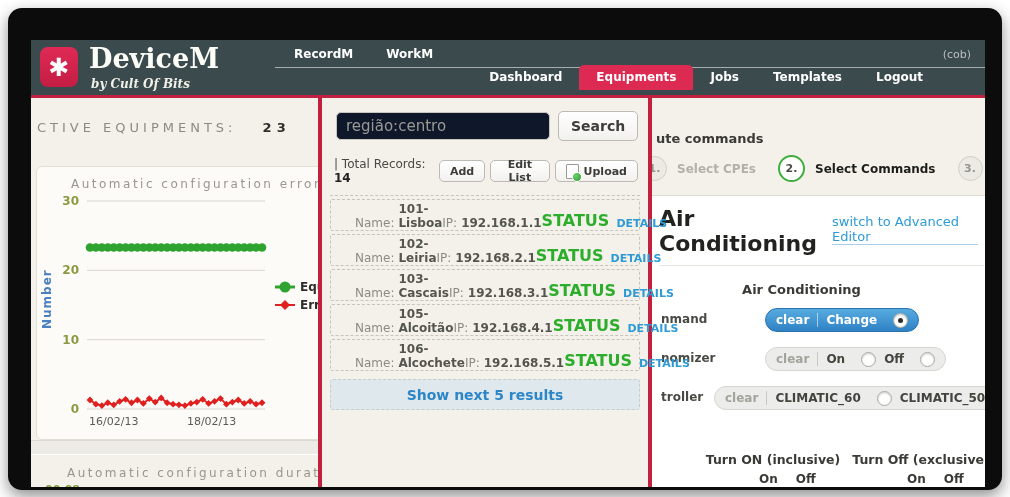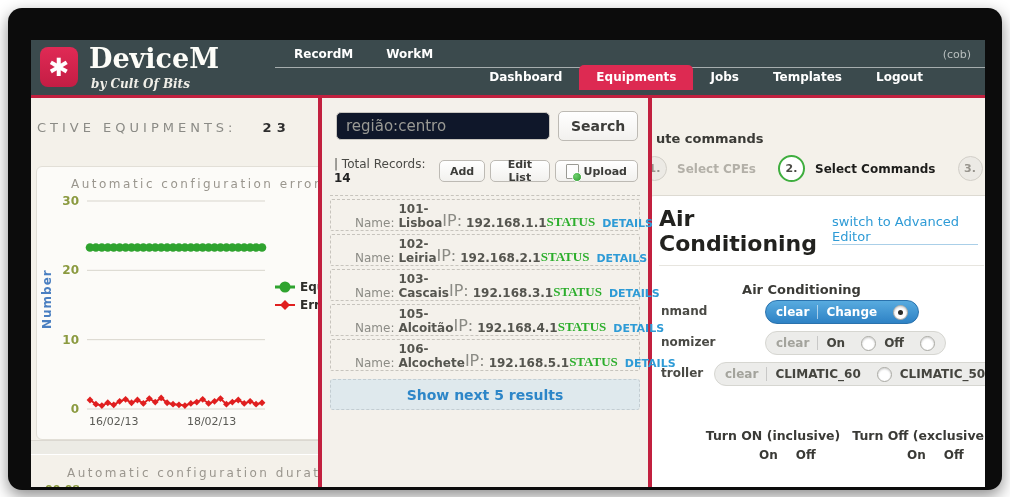--- a/index.html
+++ b/index.html
@@ -56,43 +56,43 @@
   .doc-ico{position:relative;width:11px;height:13px;background:#fdfdfd;border:1px solid #9a9a94;border-radius:1px;display:inline-block;}
   .doc-ico::after{content:"";position:absolute;right:-4px;bottom:-4px;width:8px;height:8px;border-radius:50%;
                   background:radial-gradient(circle at 35% 35%, #6fd06f, #2a9a2a);border:1px solid #fff;}
   .rec-list{margin:10px 8px 0 8px;border-top:1px dashed #c7c4bd;padding-top:3px;}
   .rec-row{display:flex;align-items:flex-end;border:1px dashed #c7c4bd;border-radius:2px;margin-bottom:3px;
            height:30px;padding:0 6px;cursor:pointer;}
   .dot{width:11px;height:11px;border-radius:50%;margin:0 12px 0 6px;
        background:radial-gradient(circle at 35% 30%, #55bd55, #1f8c1f);box-shadow:0 1px 1px rgba(0,0,0,.25);}
   .nlab{font-size:12px;color:#8b8b85;margin-right:4px;}
   .nval{font-size:12px;font-weight:bold;color:#55554f;width:88px;}
-  .ilab{font-size:16px;color:#8b8b85;margin-right:4px;}
+  .ilab{font-size:12px;color:#8b8b85;margin-right:4px;}
   .ival{font-size:12px;font-weight:bold;color:#55554f;width:82px;}
-  .status{font-size:13px;font-weight:bold;color:#2cae2c;margin-left:auto;cursor:pointer;font-family:Liberation Serif, serif;}
+  .status{font-size:16px;font-weight:bold;color:#2cae2c;margin-left:auto;cursor:pointer;}
   .details{font-size:11px;font-weight:bold;color:#2e9bd6;margin-left:7px;cursor:pointer;}
   .show-next{margin:8px 8px 0 8px;height:29px;background:#dfe9ed;border:1px dashed #c3cdd2;border-radius:3px;
              display:flex;align-items:center;justify-content:center;font-size:14px;font-weight:bold;color:#2d86c8;cursor:pointer;}
 
   
   .rightp{position:absolute;left:617px;right:0;top:0;height:100%;z-index:1;}
   .exec-title{position:absolute;left:8px;top:33px;font-size:13px;font-weight:bold;color:#3a3a36;white-space:nowrap;}
   .steps{position:absolute;left:-6px;top:57px;display:flex;align-items:center;white-space:nowrap;}
   .step-c{width:23px;height:23px;border-radius:50%;background:#eceae5;border:1px solid #d2cfc8;color:#97948d;
           font-size:11px;font-weight:bold;display:flex;align-items:center;justify-content:center;flex:none;}
   .step-c.active{background:#fff;border:2px solid #3fae3f;color:#4a4a45;}
   .step-l{font-size:12px;font-weight:bold;color:#b3b0a8;margin:0 22px 0 10px;}
   .step-l.active{color:#1d1d1b;}
   .cmd-card{position:absolute;left:-2px;top:97px;right:-14px;height:340px;background:#fff;
             border:1px solid #dddad2;border-radius:8px;padding:10px 14px 0 12px;box-sizing:border-box;}
   .card-head{display:flex;align-items:baseline;border-bottom:1px solid #e7e5df;padding-bottom:9px;}
   .card-h1{font-size:22px;font-weight:bold;color:#22221f;letter-spacing:0;}
   .adv-link{margin-left:auto;margin-right:6px;font-size:13px;color:#2e9bd6;border-bottom:1px solid #aacfe8;cursor:pointer;}
   .card-sub{text-align:center;font-size:13px;font-weight:bold;color:#3a3a36;margin:16px 40px 0 0;}
-  .frow{position:relative;height:31px;}
+  .frow{position:relative;height:31px;margin-top:8px;}
   .flab{position:absolute;left:2px;top:7px;font-size:12px;font-weight:bold;color:#4a4a45;white-space:nowrap;}
   .pill{position:absolute;top:3px;display:inline-flex;align-items:center;height:22px;border-radius:12px;padding:0 10px;gap:8px;}
   .pill .sep{width:1px;height:14px;background:rgba(0,0,0,.15);}
   .pill-blue{left:106px;background:linear-gradient(#58abdf,#2e82c5);border:1px solid #2a72ad;}
   .pill-blue .clr{color:#fff;font-size:12px;font-weight:bold;cursor:pointer;}
   .pill-blue .sep{background:rgba(255,255,255,.55);}
   .pill-blue .opt{color:#fff;font-size:12px;font-weight:bold;}
   .pill-grey{background:#ececea;border:1px solid #d6d6d1;}
   .pill-grey .clr{color:#a3a39c;font-size:12px;font-weight:bold;cursor:pointer;}
   .pill-grey .opt{color:#45453f;font-size:12px;font-weight:bold;}

